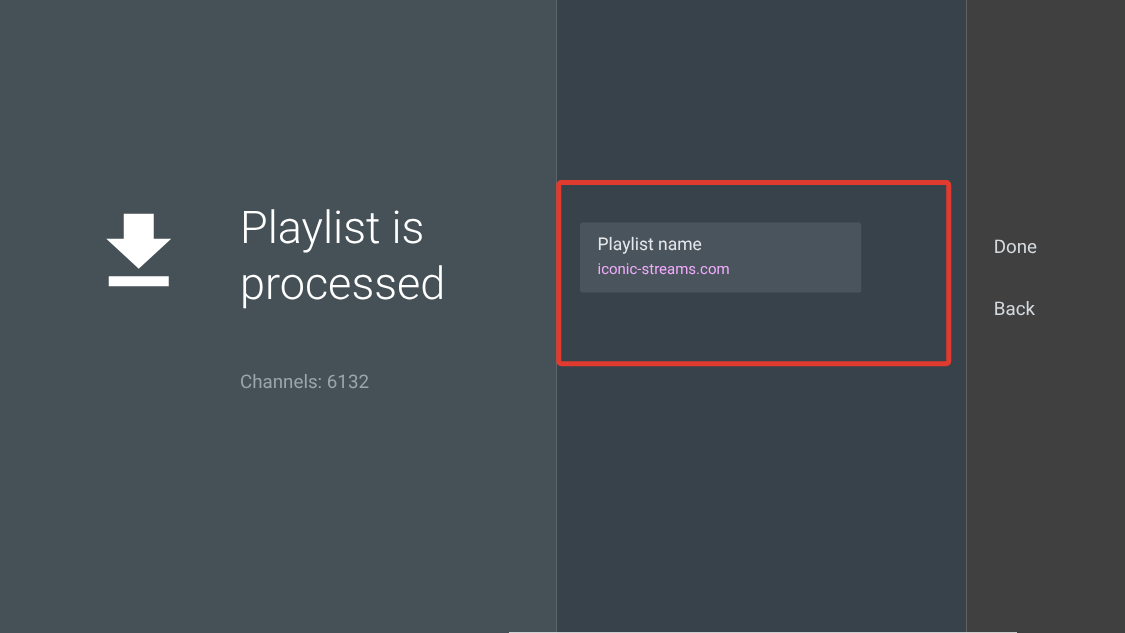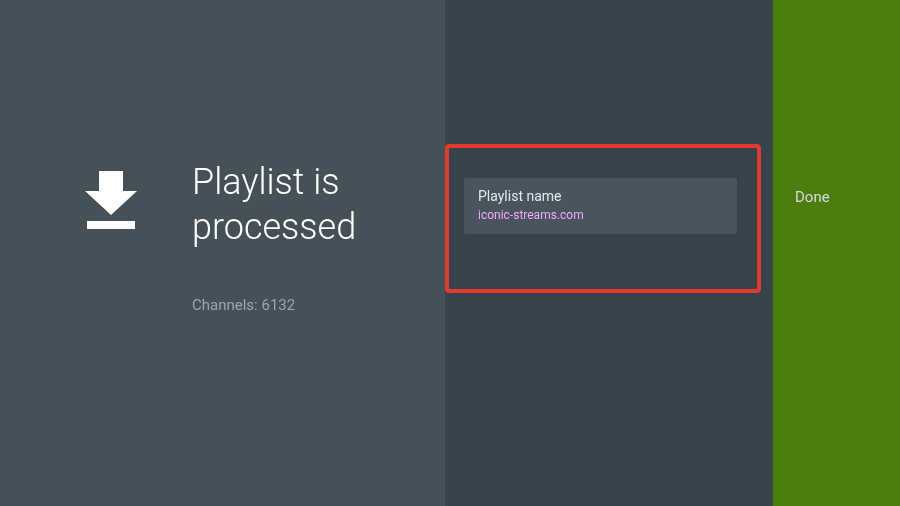--- a/index.html
+++ b/index.html
@@ -56,40 +56,40 @@
       left: 0;
       width: 316px;
       height: 149px;
       border: 4px solid #e13a2f;
       border-radius: 4px;
     }
     .playlist-field {
       position: absolute;
       top: 178px;
       left: 19px;
-      width: 273px;
+      width: 225px;
       height: 56px;
       background: #4a545c;
       padding: 10px 14px;
       border-radius: 2px;
     }
     .field-label {
       color: #e5e8ea;
       font-size: 14px;
       font-weight: 400;
       margin-bottom: 4px;
     }
     .field-value {
       color: #f0abfc;
       font-size: 12px;
     }
     .right-panel {
       width: 127px;
       height: 506px;
-      background: #4d7c0f;
+      background: #404040;
       padding-top: 188px;
       padding-left: 22px;
     }
     .action-button {
       color: #d5dade;
       font-size: 15px;
       font-weight: 400;
       margin-bottom: 32px;
       cursor: pointer;
     }
@@ -115,13 +115,14 @@
 <div class="middle-panel">
   <div class="highlight-box"></div>
   <div class="playlist-field">
     <div class="field-label">Playlist name</div>
     <div class="field-value">iconic-streams.com</div>
   </div>
 </div>
 
 <div class="right-panel">
   <div class="action-button">Done</div>
+  <div class="action-button">Back</div>
 </div>
 
 </body></html>

